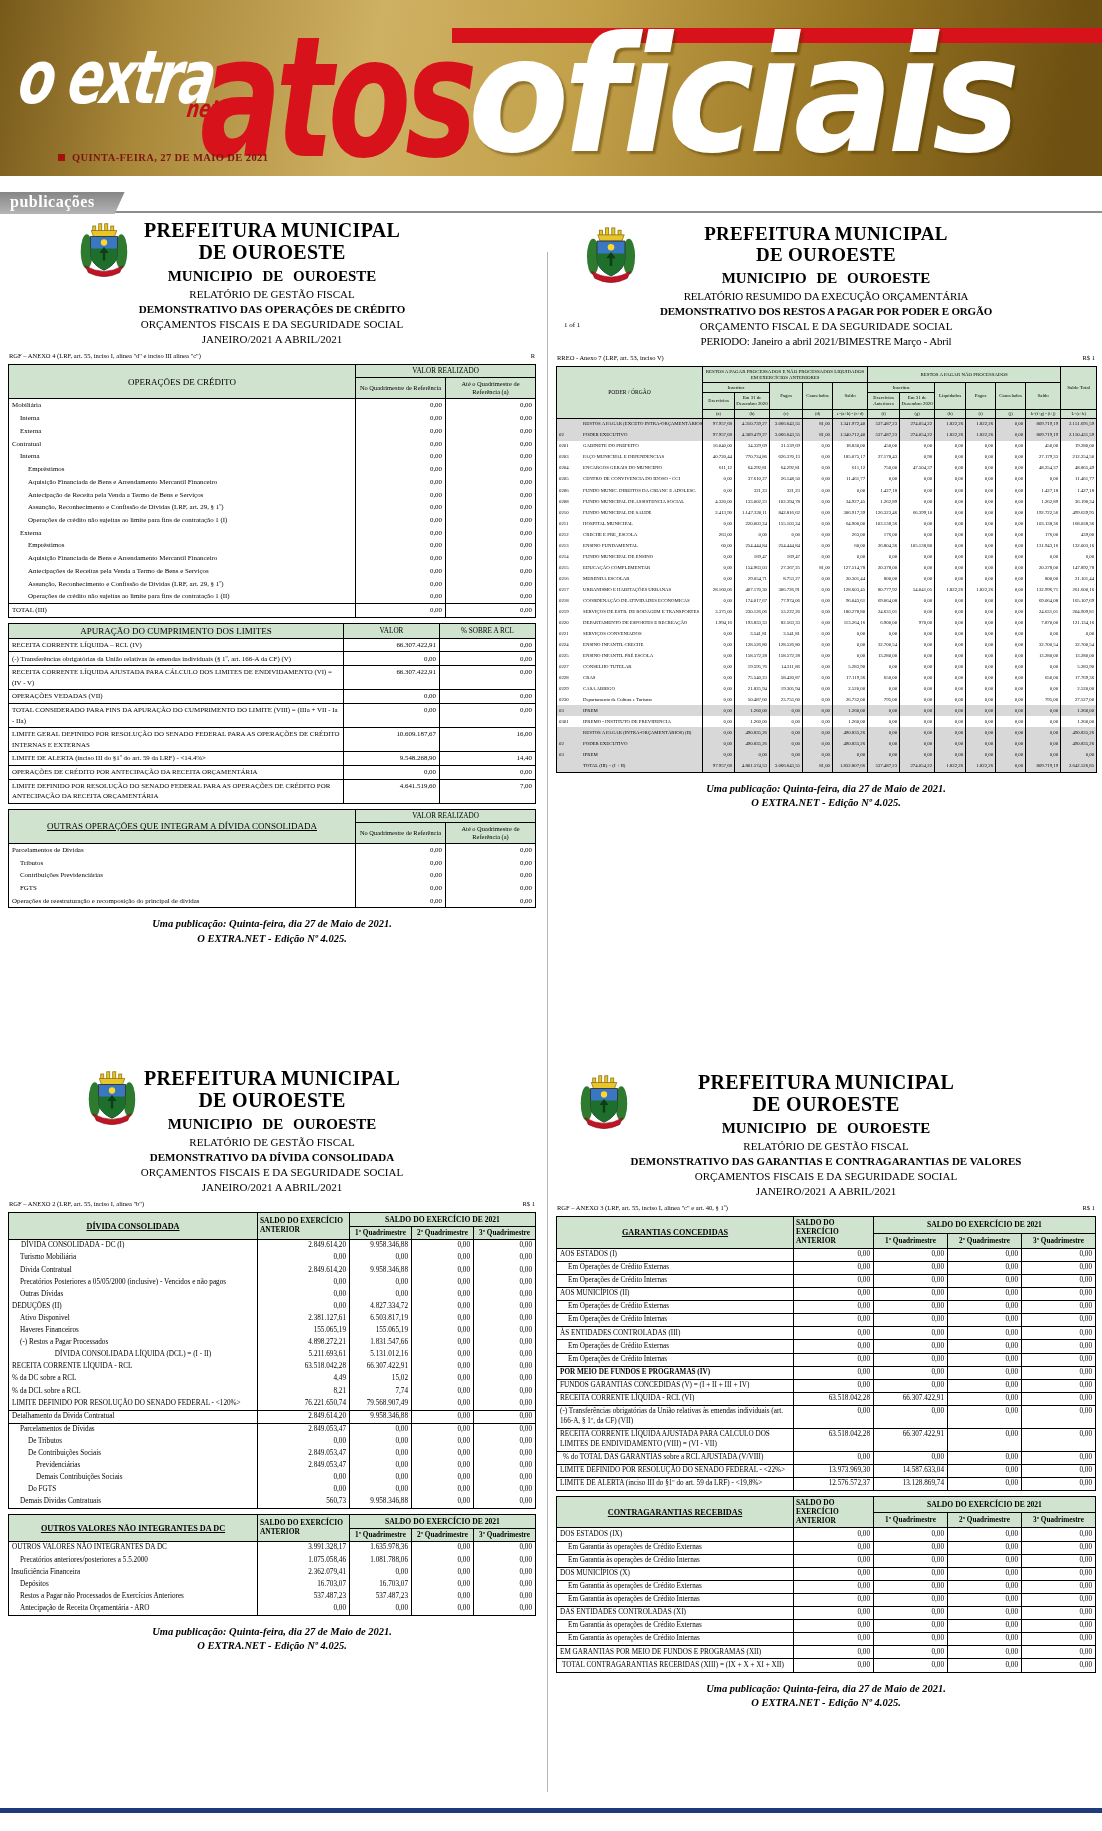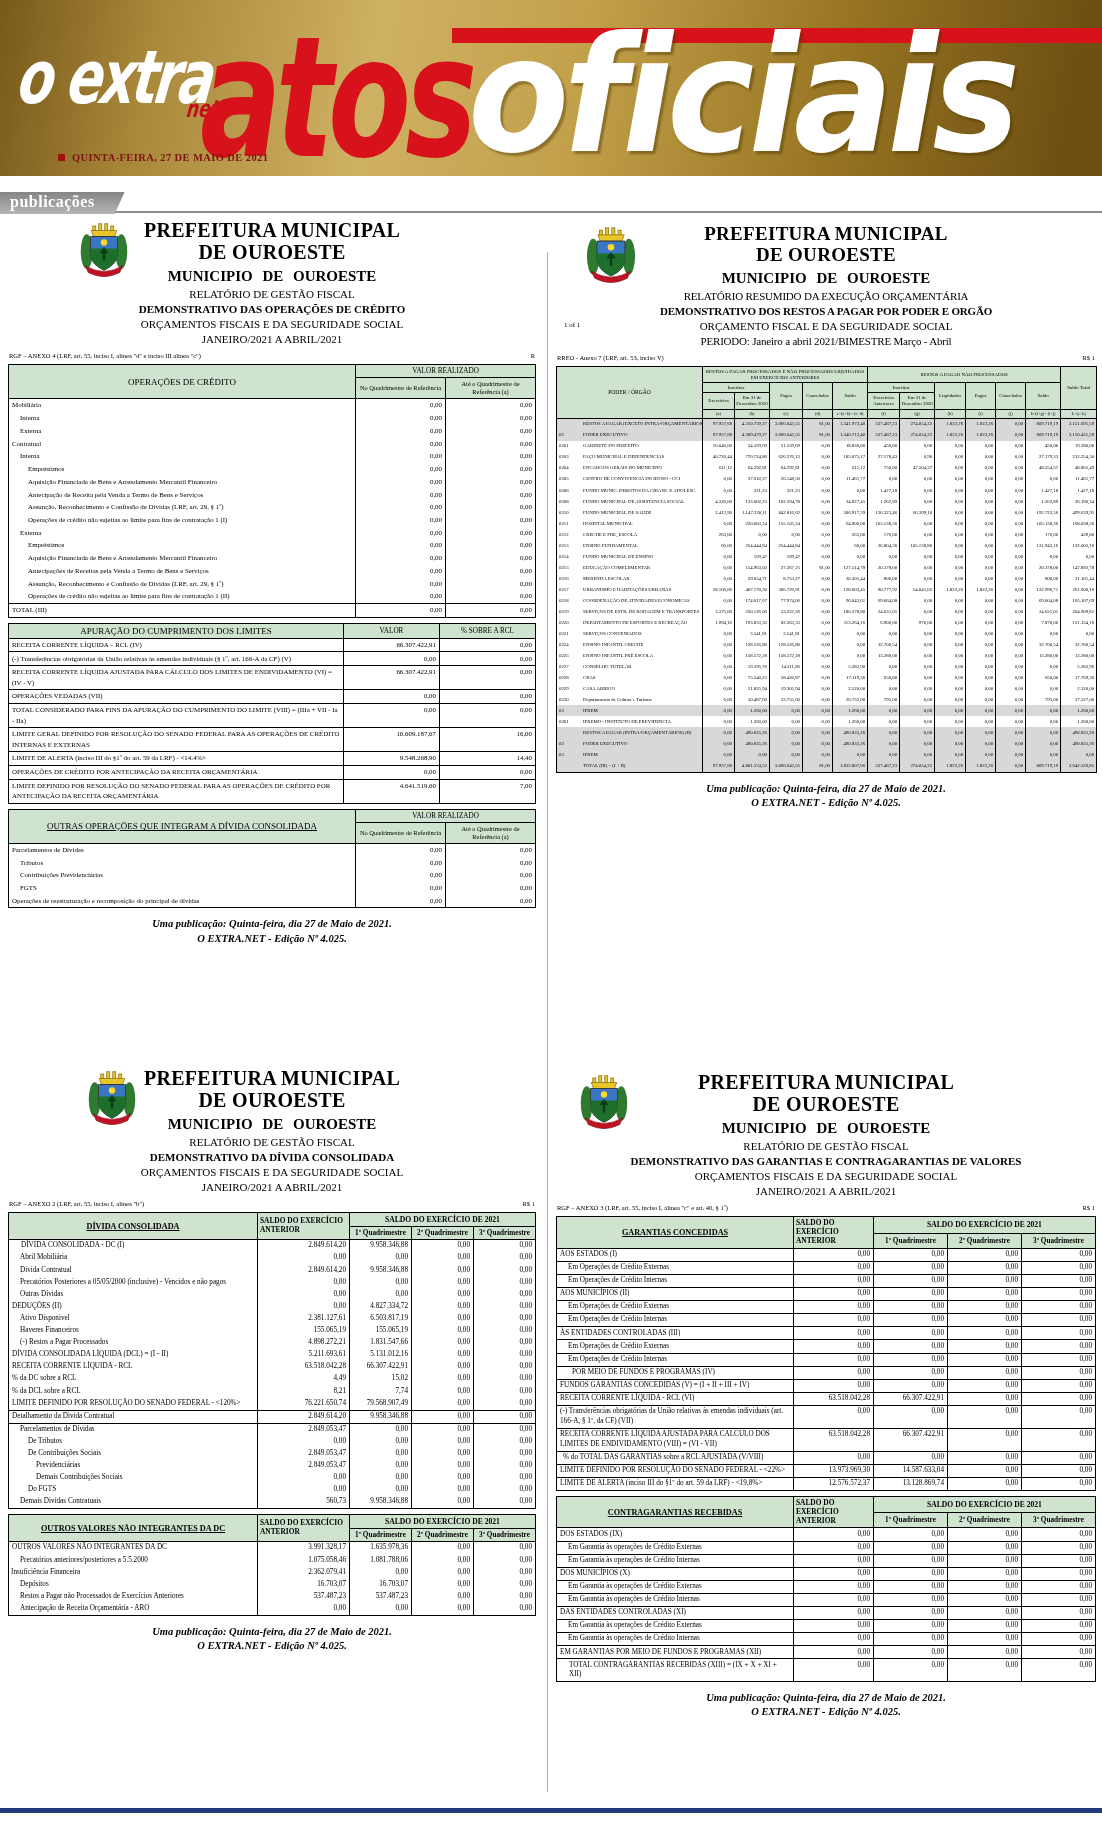--- a/index.html
+++ b/index.html
@@ -961,21 +961,21 @@
         </thead>
         <tbody>
           <tr>
             <td style="padding-left: 12px;">DÍVIDA CONSOLIDADA - DC (I)</td>
             <td class="num">2.849.614,20</td>
             <td class="num">9.958.346,88</td>
             <td class="num">0,00</td>
             <td class="num">0,00</td>
           </tr>
           <tr>
-            <td style="padding-left: 11px;">Abril Mobiliária</td>
+            <td style="padding-left: 11px;">Turismo Mobiliária</td>
             <td class="num">0,00</td>
             <td class="num">0,00</td>
             <td class="num">0,00</td>
             <td class="num">0,00</td>
           </tr>
           <tr>
             <td style="padding-left: 11px;">Divida Contratual</td>
             <td class="num">2.849.614,20</td>
             <td class="num">9.958.346,88</td>
             <td class="num">0,00</td>
@@ -1017,21 +1017,21 @@
             <td class="num">0,00</td>
           </tr>
           <tr>
             <td style="padding-left: 11px;">(-) Restos a Pagar Processados</td>
             <td class="num">4.898.272,21</td>
             <td class="num">1.831.547,66</td>
             <td class="num">0,00</td>
             <td class="num">0,00</td>
           </tr>
           <tr>
-            <td style="padding-left: 3px;">DÍVIDA CONSOLIDADA LÍQUIDA (DCL) = (I - II)</td>
+            <td style="padding-left: 3px; text-align: center;">DÍVIDA CONSOLIDADA LÍQUIDA (DCL) = (I - II)</td>
             <td class="num">5.211.693,61</td>
             <td class="num">5.131.012,16</td>
             <td class="num">0,00</td>
             <td class="num">0,00</td>
           </tr>
           <tr>
             <td style="padding-left: 3px;">RECEITA CORRENTE LÍQUIDA - RCL</td>
             <td class="num">63.518.042,28</td>
             <td class="num">66.307.422,91</td>
             <td class="num">0,00</td>
@@ -1286,21 +1286,21 @@
             <td class="num">0,00</td>
           </tr>
           <tr>
             <td style="padding-left: 11px;">Em Operações de Crédito Internas</td>
             <td class="num">0,00</td>
             <td class="num">0,00</td>
             <td class="num">0,00</td>
             <td class="num">0,00</td>
           </tr>
           <tr>
-            <td style="padding-left: 15px;">POR MEIO DE FUNDOS E PROGRAMAS (IV)</td>
+            <td style="padding-left: 3px; font-weight: bold;">POR MEIO DE FUNDOS E PROGRAMAS (IV)</td>
             <td class="num">0,00</td>
             <td class="num">0,00</td>
             <td class="num">0,00</td>
             <td class="num">0,00</td>
           </tr>
           <tr>
             <td style="padding-left: 3px;">FUNDOS GARANTIAS CONCEDIDAS (V) = (I + II + III + IV)</td>
             <td class="num">0,00</td>
             <td class="num">0,00</td>
             <td class="num">0,00</td>
@@ -1437,21 +1437,21 @@
             <td class="num">0,00</td>
           </tr>
           <tr>
             <td style="padding-left: 3px;">EM GARANTIAS POR MEIO DE FUNDOS E PROGRAMAS (XII)</td>
             <td class="num">0,00</td>
             <td class="num">0,00</td>
             <td class="num">0,00</td>
             <td class="num">0,00</td>
           </tr>
           <tr>
-            <td style="padding-left: 12px;">TOTAL CONTRAGARANTIAS RECEBIDAS (XIII) = (IX + X + XI + XII)</td>
+            <td style="padding-left: 5px;">TOTAL CONTRAGARANTIAS RECEBIDAS (XIII) = (IX + X + XI + XII)</td>
             <td class="num">0,00</td>
             <td class="num">0,00</td>
             <td class="num">0,00</td>
             <td class="num">0,00</td>
           </tr>
         </tbody>
       </table>
     </div>
   <div class="pub">
     <div>Uma publicação: Quinta-feira, dia 27 de Maio de 2021.</div>

